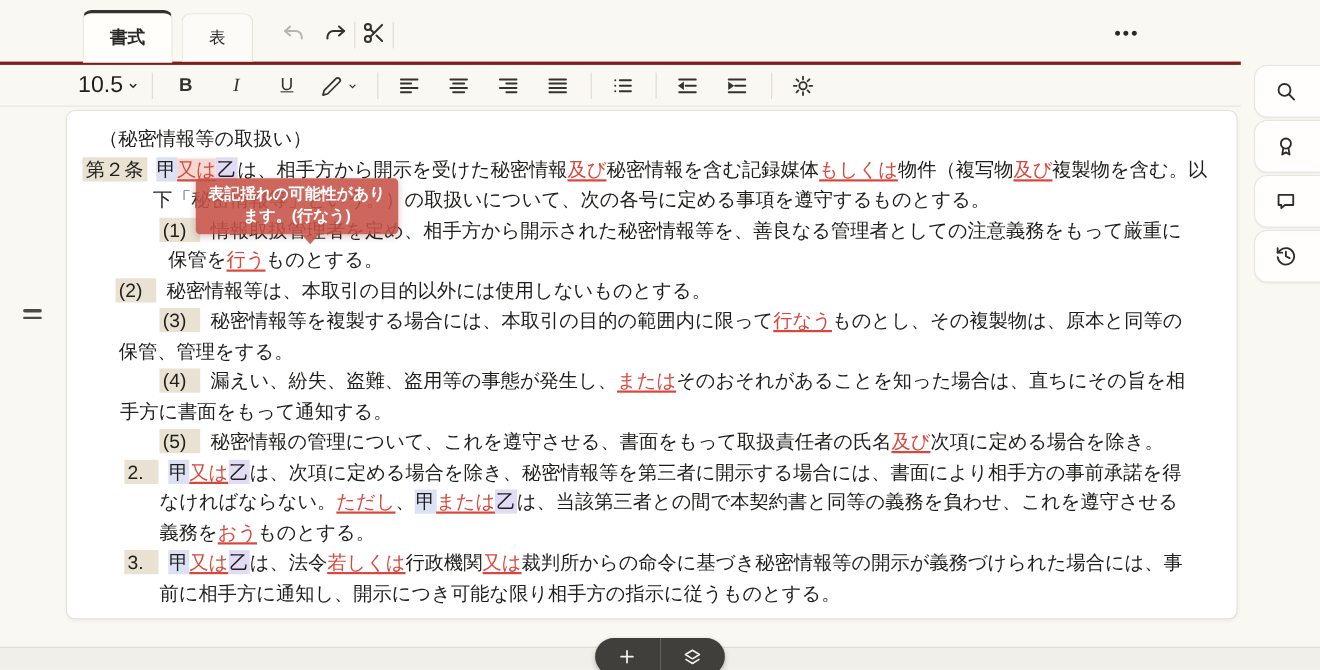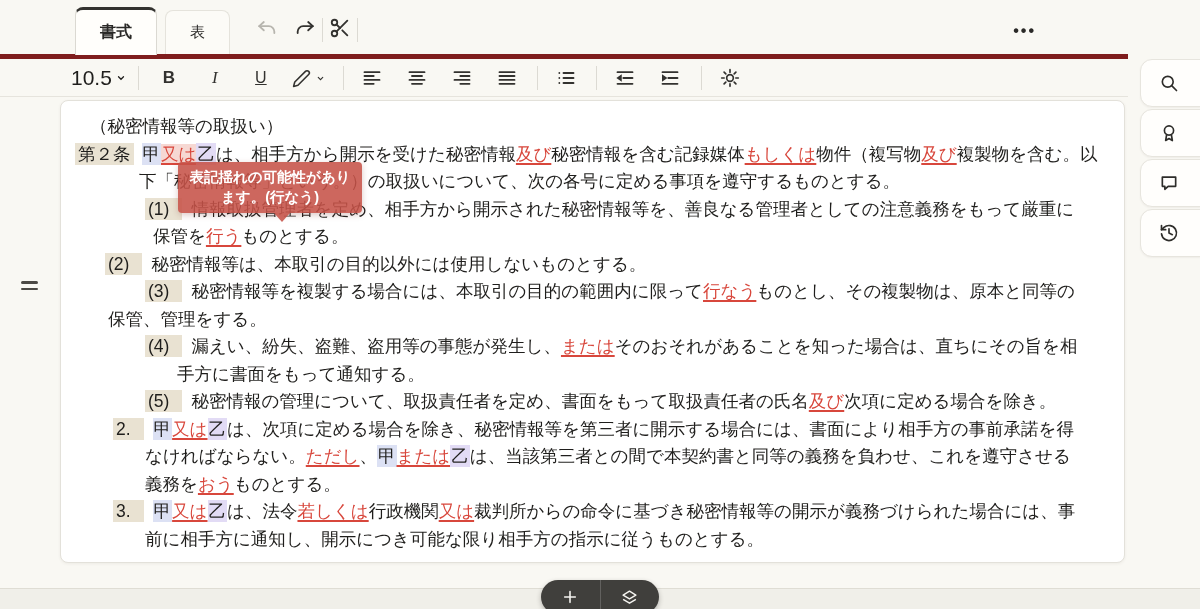--- a/index.html
+++ b/index.html
@@ -6,21 +6,21 @@
   html,body { width:1200px; height:609px; overflow:hidden; }
   body {
     font-family:"Liberation Sans","DejaVu Sans",sans-serif;
     background:var(--c-page_bg,#f9f8f3);
     color:#1f1e1c;
     position:relative;
   }
   
   .topbar {
     position:absolute; left:0; top:0; width:1128px; height:59px;
-    border-bottom:5px solid #7f1d1d;
+    border-bottom:3px solid #7f1d1d;
     display:flex; align-items:flex-end;
   }
   .tabs { display:flex; align-items:flex-end; margin-left:75px; }
   .tab {
     position:relative; display:flex; align-items:center; justify-content:center;
     cursor:pointer; background:#fcfbf7;
     border:1px solid #e5e3dc; border-bottom:none;
     border-radius:8px 8px 0 0;
     height:44px; padding:0 24px; font-size:15px; color:#2a2927;
     margin-right:8px;
@@ -284,22 +284,22 @@
   <div>
       <div class="doc-line" style="padding-left: 29px;"><span class="seg-p">（秘密情報等の取扱い）</span></div>
       <div class="doc-line" style="padding-left: 14px;"><span class="seg-c">第２条</span><span class="seg-a">甲</span><span class="seg-rh">又は</span><span class="seg-b">乙</span><span class="seg-p">は、相手方から開示を受けた秘密情報</span><span class="seg-r">及び</span><span class="seg-p">秘密情報を含む記録媒体</span><span class="seg-r">もしくは</span><span class="seg-p">物件（複写物</span><span class="seg-r">及び</span><span class="seg-p">複製物を含む。以</span></div>
       <div class="doc-line" style="padding-left: 78px;"><span class="seg-p">下「秘密情報等」という。）の取扱いについて、次の各号に定める事項を遵守するものとする。</span></div>
       <div class="doc-line" style="padding-left: 84px;"><span class="seg-m">(1)</span><span class="seg-p">情報取扱管理者を定め、相手方から開示された秘密情報等を、善良なる管理者としての注意義務をもって厳重に</span></div>
       <div class="doc-line" style="padding-left: 92px;"><span class="seg-p">保管を</span><span class="seg-r">行う</span><span class="seg-p">ものとする。</span></div>
       <div class="doc-line" style="padding-left: 44px;"><span class="seg-m">(2)</span><span class="seg-p">秘密情報等は、本取引の目的以外には使用しないものとする。</span></div>
       <div class="doc-line" style="padding-left: 84px;"><span class="seg-m">(3)</span><span class="seg-p">秘密情報等を複製する場合には、本取引の目的の範囲内に限って</span><span class="seg-r">行なう</span><span class="seg-p">ものとし、その複製物は、原本と同等の</span></div>
       <div class="doc-line" style="padding-left: 47px;"><span class="seg-p">保管、管理をする。</span></div>
       <div class="doc-line" style="padding-left: 84px;"><span class="seg-m">(4)</span><span class="seg-p">漏えい、紛失、盗難、盗用等の事態が発生し、</span><span class="seg-r">または</span><span class="seg-p">そのおそれがあることを知った場合は、直ちにその旨を相</span></div>
-      <div class="doc-line" style="padding-left: 116px;"><span class="seg-p">手方に書面をもって通知する。</span></div>
-      <div class="doc-line" style="padding-left: 84px;"><span class="seg-m">(5)</span><span class="seg-p">秘密情報の管理について、取扱責任者を定め、書面をもって取扱責任者の氏名</span><span class="seg-r">及び</span><span class="seg-p">次項に定める場合を除き。</span></div>
+      <div class="doc-line" style="padding-left: 48px;"><span class="seg-p">手方に書面をもって通知する。</span></div>
+      <div class="doc-line" style="padding-left: 84px;"><span class="seg-m">(5)</span><span class="seg-p">秘密情報の管理について、これを遵守させる、書面をもって取扱責任者の氏名</span><span class="seg-r">及び</span><span class="seg-p">次項に定める場合を除き。</span></div>
       <div class="doc-line" style="padding-left: 52px;"><span class="seg-m">2.</span><span class="seg-a">甲</span><span class="seg-r">又は</span><span class="seg-b">乙</span><span class="seg-p">は、次項に定める場合を除き、秘密情報等を第三者に開示する場合には、書面により相手方の事前承諾を得</span></div>
       <div class="doc-line" style="padding-left: 84px;"><span class="seg-p">なければならない。</span><span class="seg-r">ただし</span><span class="seg-p">、</span><span class="seg-a">甲</span><span class="seg-r">または</span><span class="seg-b">乙</span><span class="seg-p">は、当該第三者との間で本契約書と同等の義務を負わせ、これを遵守させる</span></div>
       <div class="doc-line" style="padding-left: 84px;"><span class="seg-p">義務を</span><span class="seg-r">おう</span><span class="seg-p">ものとする。</span></div>
       <div class="doc-line" style="padding-left: 52px;"><span class="seg-m">3.</span><span class="seg-a">甲</span><span class="seg-r">又は</span><span class="seg-b">乙</span><span class="seg-p">は、法令</span><span class="seg-r">若しくは</span><span class="seg-p">行政機関</span><span class="seg-r">又は</span><span class="seg-p">裁判所からの命令に基づき秘密情報等の開示が義務づけられた場合には、事</span></div>
       <div class="doc-line" style="padding-left: 84px;"><span class="seg-p">前に相手方に通知し、開示につき可能な限り相手方の指示に従うものとする。</span></div>
     </div>
 </section>
 
 <div class="tooltip">
   <span>表記揺れの可能性があります。(行なう)</span>

